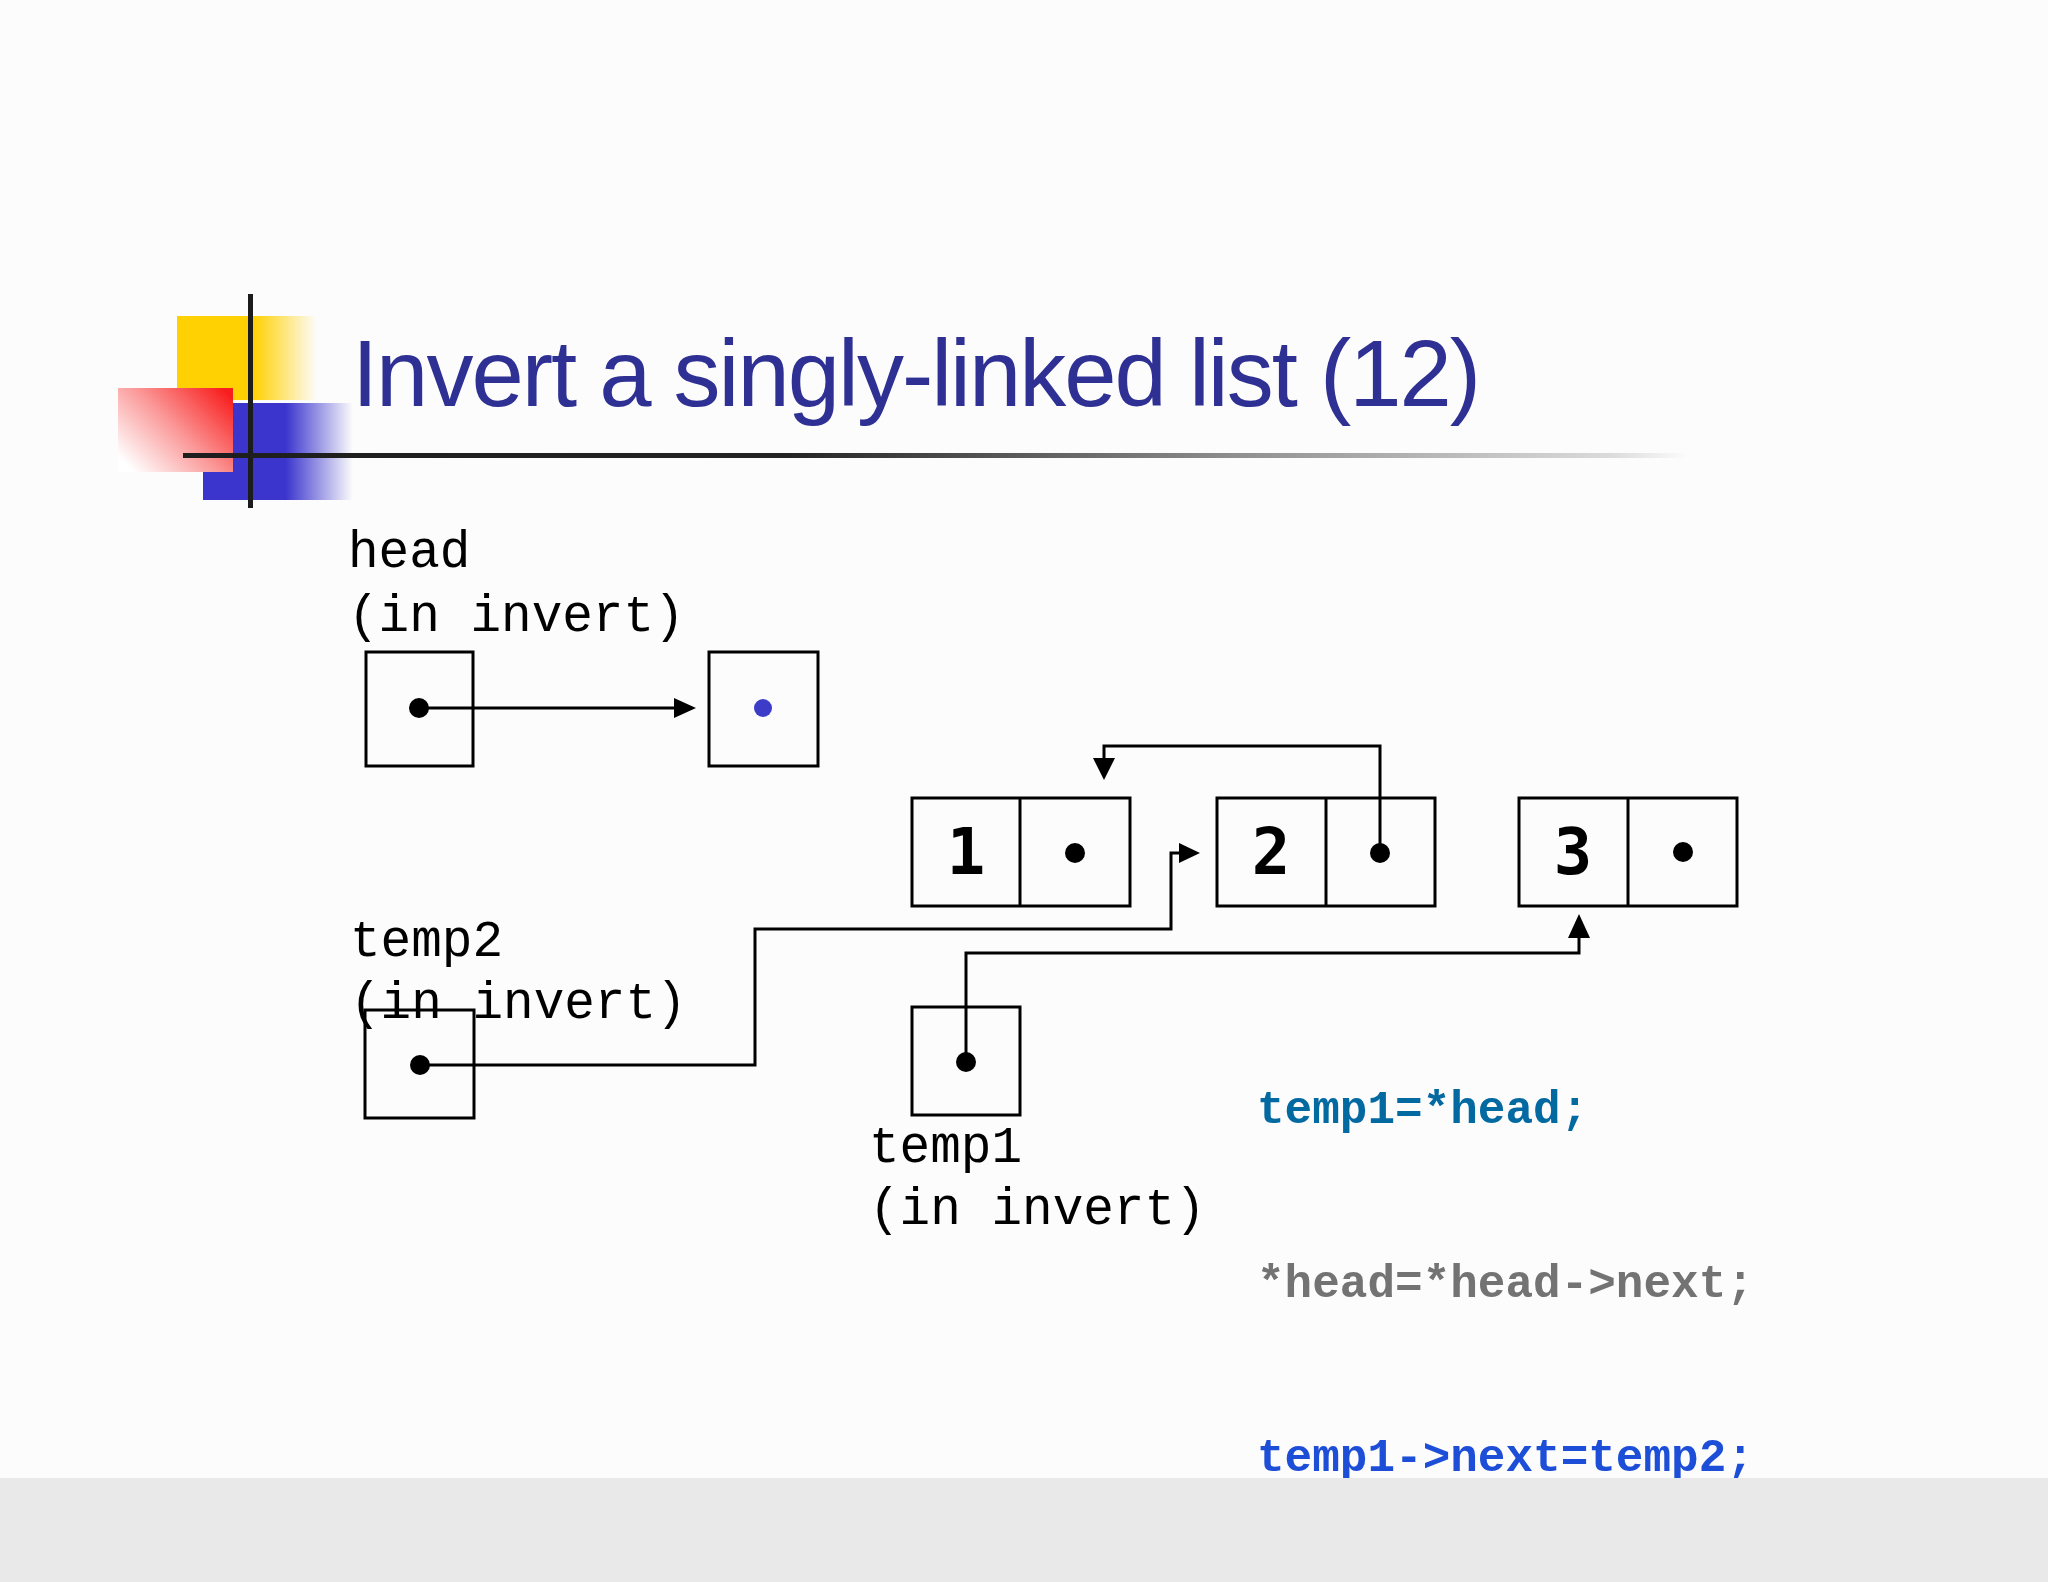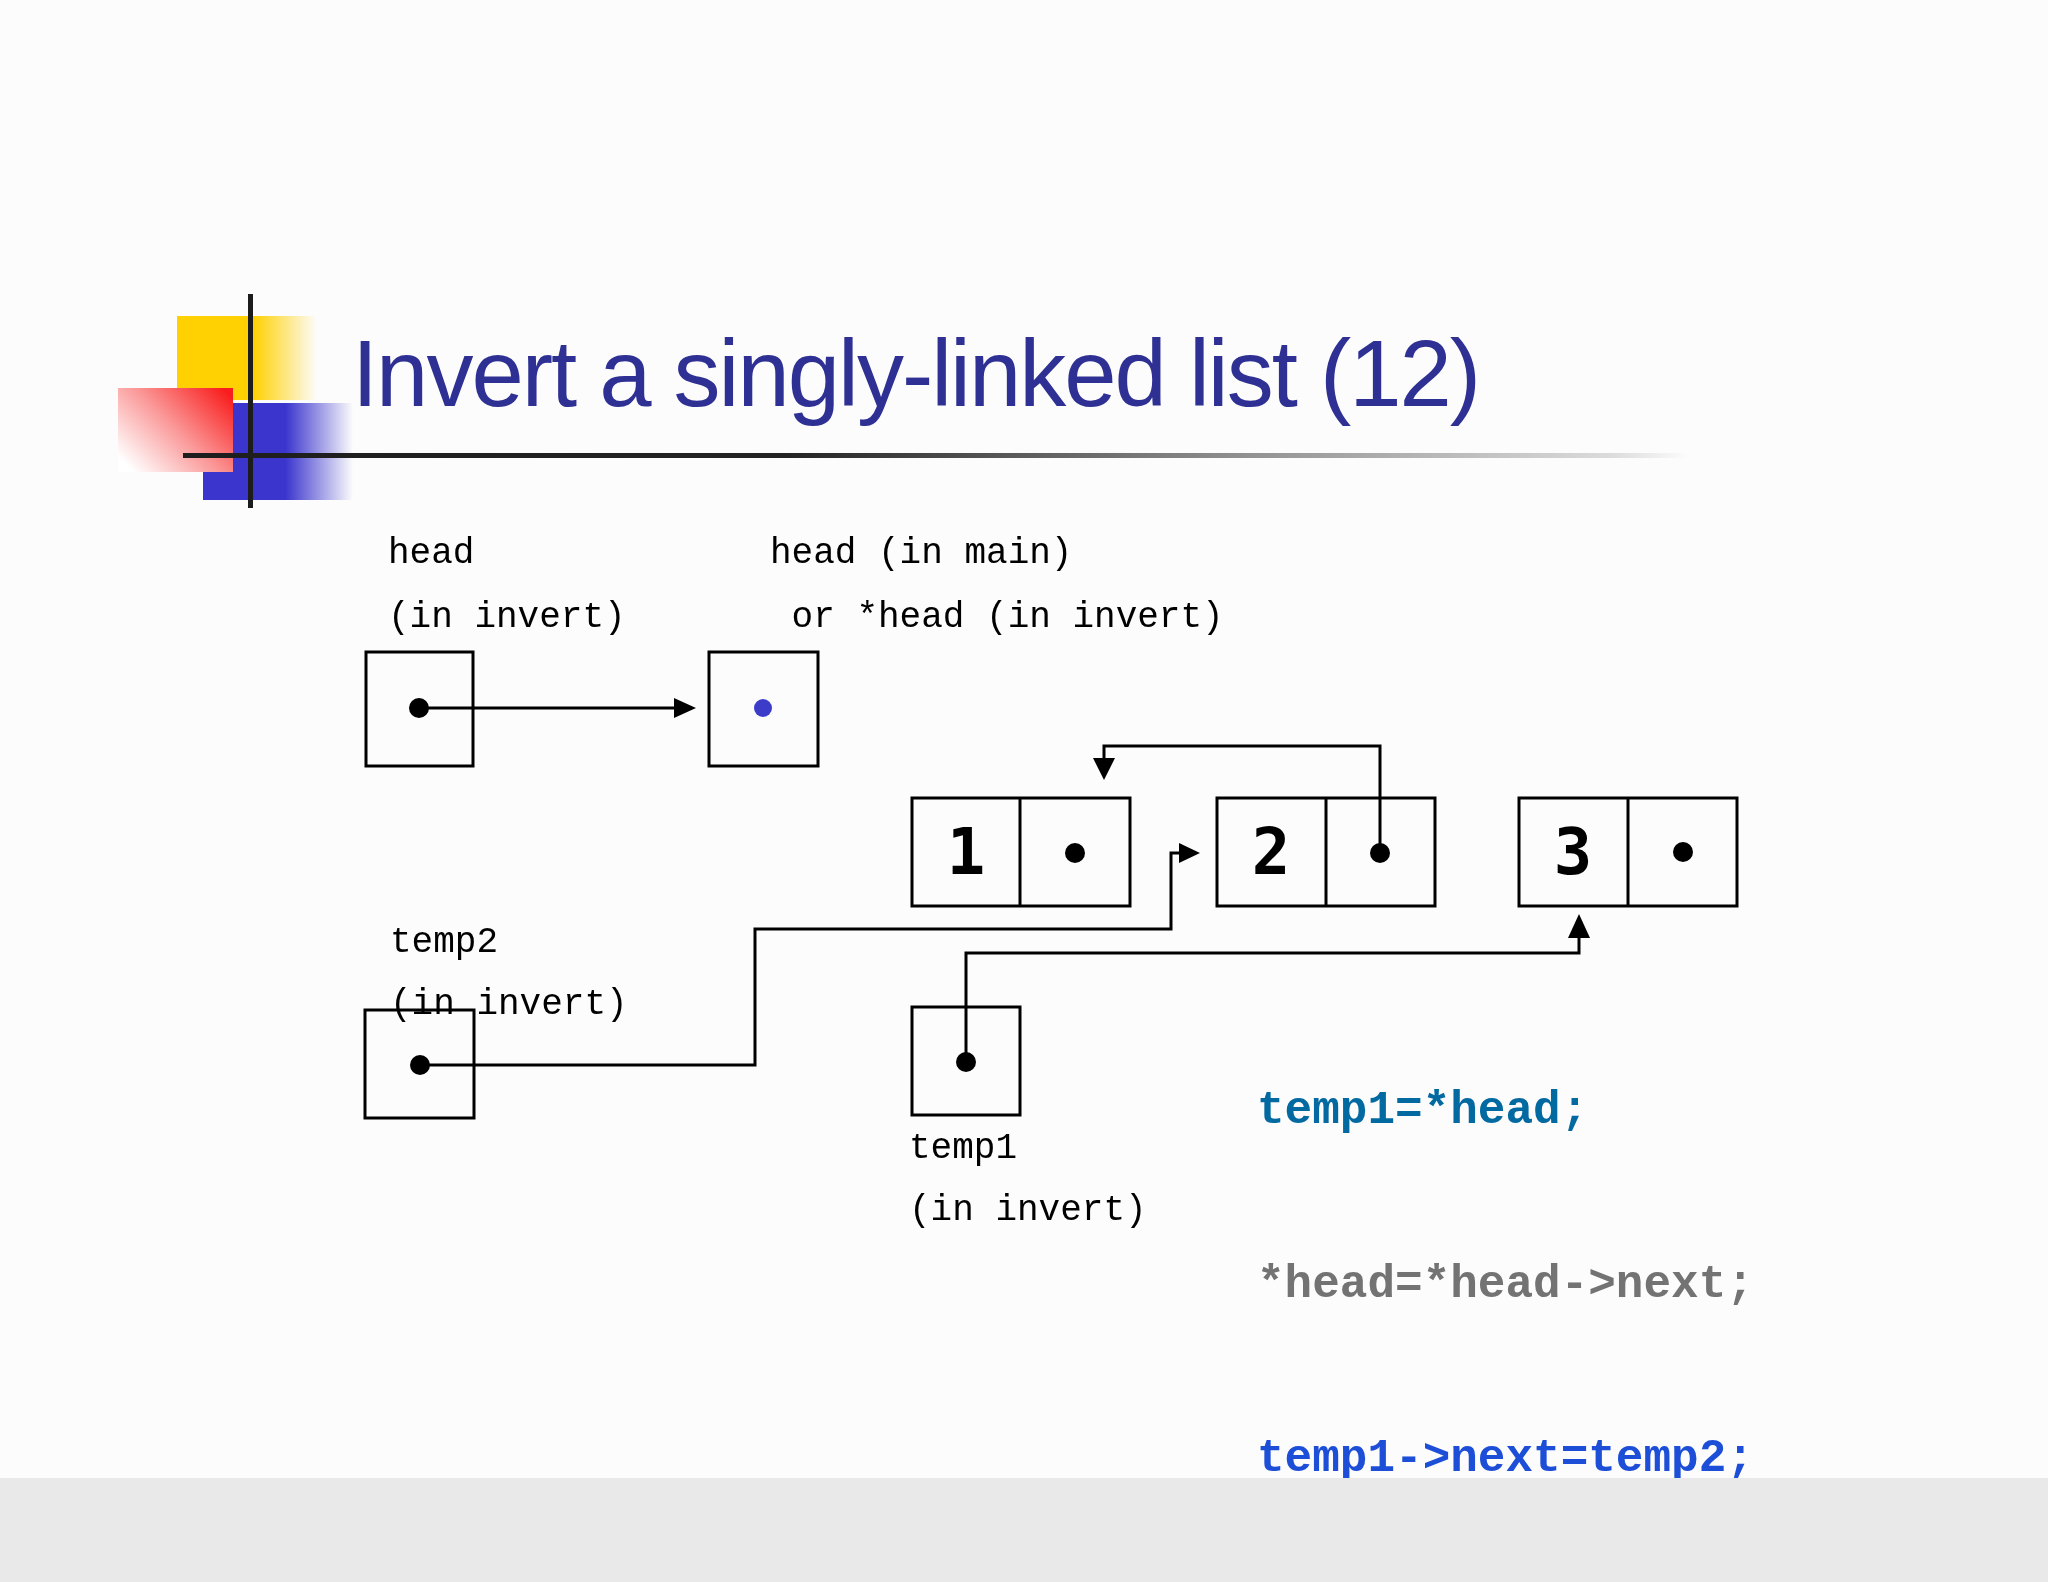--- a/index.html
+++ b/index.html
@@ -35,22 +35,22 @@
   
   .title{
     position:absolute;left:352px;top:322px;
     font-size:94px;line-height:1.1;letter-spacing:-2px;
     color:#2f3094;white-space:nowrap;
   }
   
   .mlabel{
     position:absolute;
     font-family:"Liberation Mono", monospace;
-    font-size:36px;line-height:64px;
-    color:#000;white-space:pre;margin-left:40px;
+    font-size:51px;line-height:64px;
+    color:#000;white-space:pre;
   }
   .lbl-head-invert{left:348px;top:522px;}
   .lbl-head-main{left:730px;top:522px;}
   .lbl-temp2{left:350px;top:912px;line-height:62px;}
   .lbl-temp1{left:869px;top:1118px;line-height:62px;}
   
   .node-digit{
     position:absolute;width:108px;height:108px;top:798px;
     display:flex;align-items:center;justify-content:center;
     font-family:"DejaVu Sans Mono", monospace;
@@ -117,22 +117,20 @@
 
     <rect x="912" y="1007" width="108" height="108" fill="none" stroke="#000" stroke-width="3"></rect>
     <circle cx="966" cy="1062" r="10" fill="#000"></circle>
 
     <polyline points="966,1062 966,953 1579,953 1579,936" fill="none" stroke="#000" stroke-width="3"></polyline>
     <polygon points="1579,914 1568,938 1590,938" fill="#000"></polygon>
   </svg>
 
   <div class="mlabel lbl-head-invert">head
 (in invert)</div>
-  <div class="mlabel lbl-head-main">head (in main)
- or *head (in invert)</div>
   <div class="mlabel lbl-temp2">temp2
 (in invert)</div>
   <div class="mlabel lbl-temp1">temp1
 (in invert)</div>
 
   <div class="node-digit digit-1">1</div>
   <div class="node-digit digit-2">2</div>
   <div class="node-digit digit-3">3</div>
 
   <div class="code">

